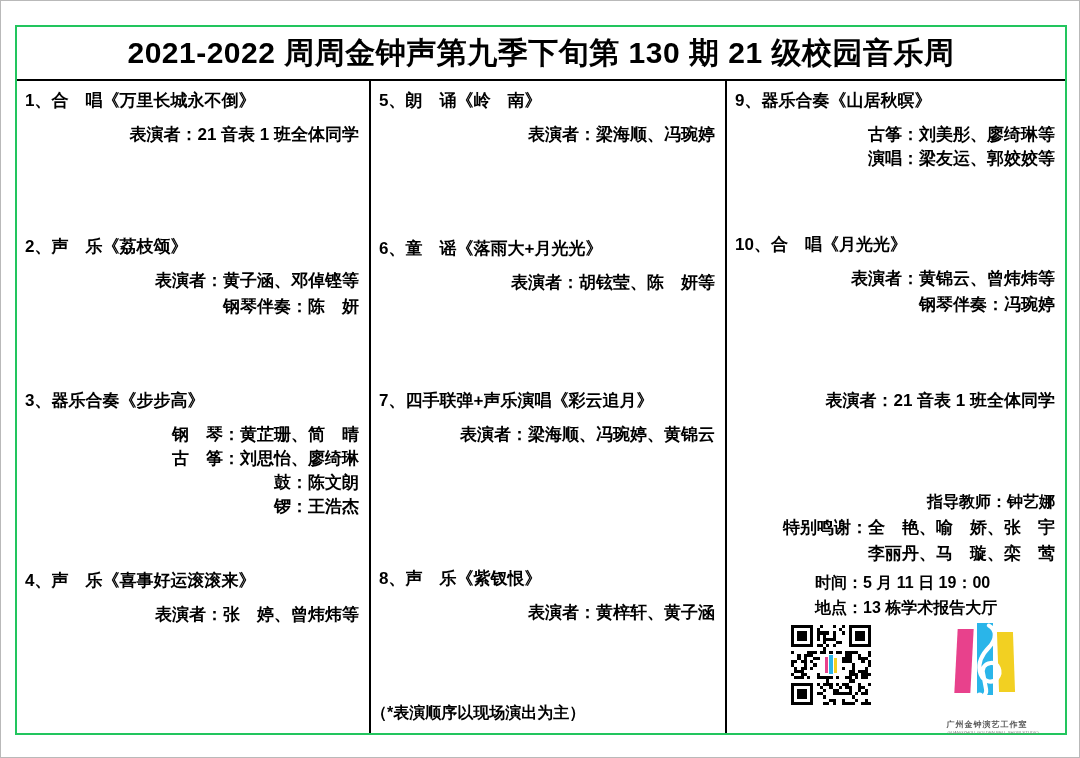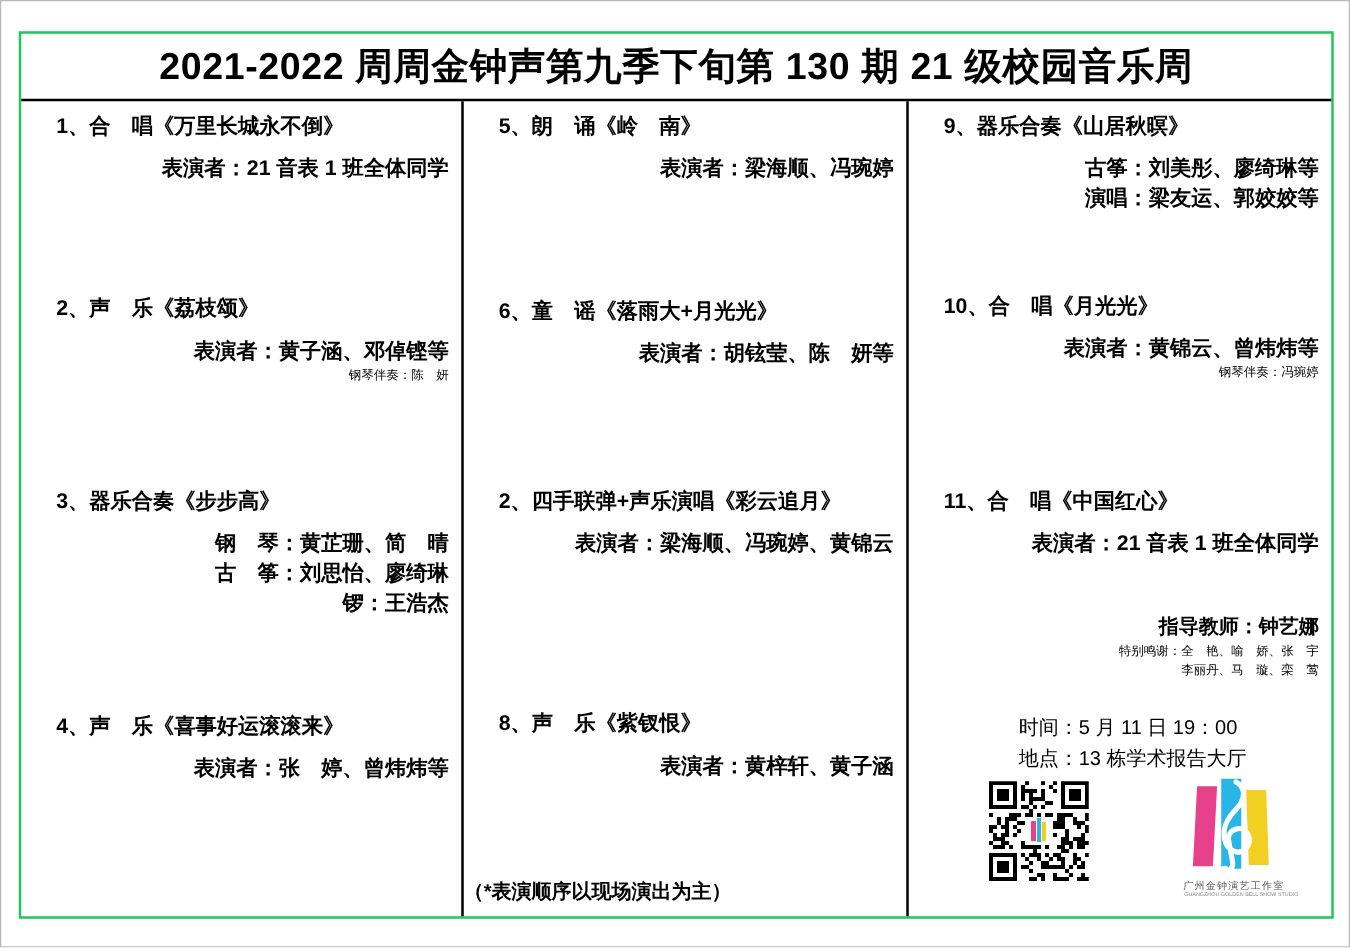--- a/index.html
+++ b/index.html
@@ -7,40 +7,40 @@
   .frame{position:absolute;left:0;top:0;width:1078px;height:756px;border:1px solid #b9b9b9;}
   .sheet{position:absolute;left:14px;top:24px;width:1048px;height:706px;border:2px solid #22c55e;background:#fff;}
   .title{height:52px;border-bottom:2px solid #000;display:flex;align-items:center;justify-content:center;
          font-weight:bold;font-size:30px;letter-spacing:.5px;white-space:nowrap;}
   .cols{position:relative;display:flex;height:652px;}
   .col{position:relative;height:100%;}
   .col-1{width:352px;border-right:2px solid #000;}
   .col-2{width:354px;border-right:2px solid #000;}
   .col-3{flex:1;}
   .item{position:absolute;left:0;right:0;}
-  .heading{font-weight:bold;font-size:17px;padding-left:8px;margin-bottom:11px;white-space:nowrap;margin-left:20px;}
+  .heading{font-weight:bold;font-size:17px;padding-left:8px;margin-bottom:11px;white-space:nowrap;}
   .line{text-align:right;padding-right:10px;line-height:1.42;white-space:nowrap;}
   .performer{font-weight:bold;font-size:17px;text-align:right;}
-  .kai{font-weight:normal;font-size:10px;font-family:"DejaVu Serif",serif;line-height:1.55;}
+  .kai{font-weight:bold;font-size:17px;font-family:"DejaVu Serif",serif;line-height:1.55;}
   .credits{position:absolute;left:0;right:0;top:410px;}
   .credit-sans{font-weight:bold;font-size:16px;}
   .info{position:absolute;left:0;right:0;top:490px;}
-  .info .line{text-align:left;padding-left:88px;font-weight:normal;font-size:16px;line-height:1.55;}
+  .info .line{text-align:left;padding-left:88px;font-weight:bold;font-size:16px;line-height:1.55;}
   .footnote{position:absolute;top:622px;left:0;right:0;text-align:left;font-weight:bold;font-size:16px;}
   .footer-row{position:absolute;top:542px;left:0;right:0;height:105px;}
   .qr{position:absolute;left:64px;top:2px;width:80px;height:80px;}
   .qr svg{width:80px;height:80px;display:block;}
   .studio{position:absolute;left:205px;top:0;width:110px;text-align:center;}
   .bars{position:relative;width:62px;height:76px;margin:0 auto;}
   .bar{position:absolute;width:16px;}
   .bar.pink{left:0;top:6px;height:64px;transform:skewX(-3deg);}
   .bar.cyan{left:21px;top:0;height:72px;}
   .bar.yellow{left:42px;top:9px;height:60px;transform:skewX(2deg);}
   .clef{position:absolute;left:11px;top:-2px;width:40px;height:82px;}
-  .studio-name{font-size:8px;letter-spacing:1px;color:#555;margin-top:4px;white-space:nowrap;}
+  .studio-name{font-size:8px;letter-spacing:1px;color:#555;margin-top:20px;white-space:nowrap;font-weight:bold;}
   .studio-sub{font-size:6px;color:#888;transform:scale(.72);transform-origin:center top;white-space:nowrap;}
 </style>
 </head>
 <body>
 
 <div class="frame">
 <div class="sheet">
 
   <div class="title">2021-2022 周周金钟声第九季下旬第 130 期 21 级校园音乐周</div>
 
@@ -53,39 +53,40 @@
       </div>
       <div class="item" style="top:154px">
         <div class="heading">2、声　乐《荔枝颂》</div>
         <div class="line performer">表演者：黄子涵、邓倬铿等</div>
         <div class="line kai">钢琴伴奏：陈　妍</div>
       </div>
       <div class="item" style="top:308px">
         <div class="heading">3、器乐合奏《步步高》</div>
         <div class="line performer">钢　琴：黄芷珊、简　晴</div>
         <div class="line performer">古　筝：刘思怡、廖绮琳</div>
+        <div class="line performer">鼓：陈文朗</div>
         <div class="line performer">锣：王浩杰</div>
       </div>
       <div class="item" style="top:488px">
         <div class="heading">4、声　乐《喜事好运滚滚来》</div>
         <div class="line performer">表演者：张　婷、曾炜炜等</div>
       </div>
     </div>
 
     <div class="col col-2">
       <div class="item" style="top:8px">
         <div class="heading">5、朗　诵《岭　南》</div>
         <div class="line performer">表演者：梁海顺、冯琬婷</div>
       </div>
       <div class="item" style="top:156px">
         <div class="heading">6、童　谣《落雨大+月光光》</div>
         <div class="line performer">表演者：胡铉莹、陈　妍等</div>
       </div>
       <div class="item" style="top:308px">
-        <div class="heading">2、四手联弹+声乐演唱《彩云追月》</div>
+        <div class="heading">7、四手联弹+声乐演唱《彩云追月》</div>
         <div class="line performer">表演者：梁海顺、冯琬婷、黄锦云</div>
       </div>
       <div class="item" style="top:486px">
         <div class="heading">8、声　乐《紫钗恨》</div>
         <div class="line performer">表演者：黄梓轩、黄子涵</div>
       </div>
       <div class="footnote">（*表演顺序以现场演出为主）</div>
     </div>
 
     <div class="col col-3">
@@ -93,21 +94,20 @@
         <div class="heading">9、器乐合奏《山居秋暝》</div>
         <div class="line performer">古筝：刘美彤、廖绮琳等</div>
         <div class="line performer">演唱：梁友运、郭姣姣等</div>
       </div>
       <div class="item" style="top:152px">
         <div class="heading">10、合　唱《月光光》</div>
         <div class="line performer">表演者：黄锦云、曾炜炜等</div>
         <div class="line kai">钢琴伴奏：冯琬婷</div>
       </div>
       <div class="item" style="top:308px">
-        <div class="heading">11、合　唱《中国红心》</div>
         <div class="line performer">表演者：21 音表 1 班全体同学</div>
       </div>
 
       <div class="credits">
         <div class="line credit-sans">指导教师：钟艺娜</div>
         <div class="line kai">特别鸣谢：全　艳、喻　娇、张　宇</div>
         <div class="line kai">李丽丹、马　璇、栾　莺</div>
       </div>
 
       <div class="info">

